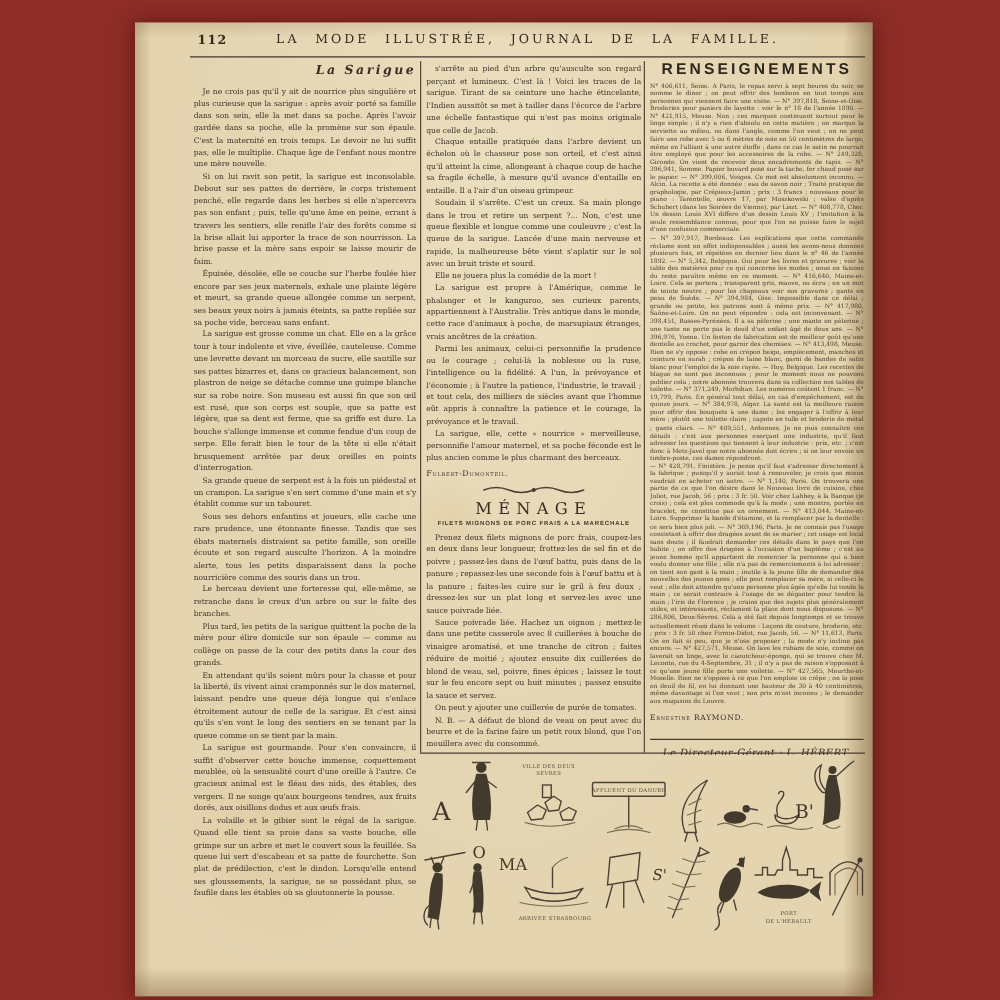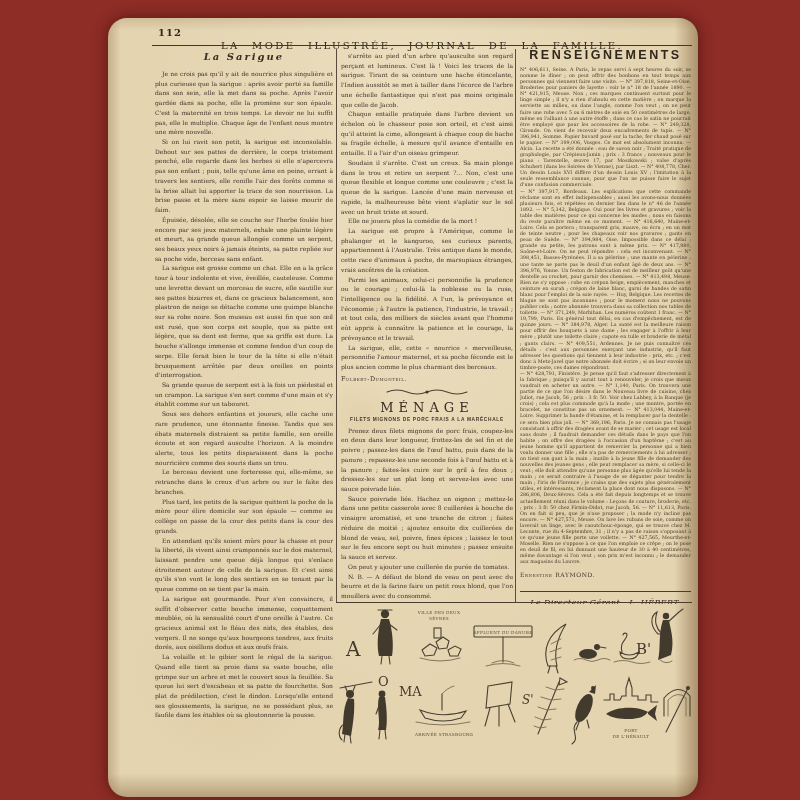--- a/index.html
+++ b/index.html
@@ -13,48 +13,47 @@
     background:
       radial-gradient(ellipse at 50% 18%, rgba(255,250,228,.28), transparent 62%),
       radial-gradient(circle at 46% 37%, rgba(185,145,75,.16) 0, transparent 9%),
       radial-gradient(circle at 43% 51%, rgba(185,145,75,.14) 0, transparent 7%),
       radial-gradient(circle at 76% 63%, rgba(185,145,75,.10) 0, transparent 11%),
       radial-gradient(circle at 20% 84%, rgba(185,145,75,.10) 0, transparent 12%),
       linear-gradient(to right, rgba(115,80,40,.28) 0, rgba(115,80,40,0) 2.2%, rgba(115,80,40,0) 96%, rgba(100,65,25,.45) 100%),
       linear-gradient(to bottom, rgba(115,80,40,.18) 0, rgba(115,80,40,0) 1.6%, rgba(115,80,40,0) 97%, rgba(100,65,25,.35) 100%),
       #e4d4b0;
     box-shadow:0 0 14px rgba(40,10,5,.55);
-    border-radius:19px;
   }
   .pageno{
     position:absolute;left:50px;top:9px;font-size:10px;font-weight:bold;
     color:#332a1f;letter-spacing:1px;
   }
   .masthead{
-    position:absolute;left:44px;top:22px;width:540px;text-align:center;
+    position:absolute;left:44px;top:8px;width:540px;text-align:center;
     font-size:10px;color:#352b20;letter-spacing:2.4px;word-spacing:7px;font-weight:500;
   }
   .top-rule{
     position:absolute;left:44px;top:27px;width:540px;height:0;
     border-top:1.6px solid #43362a;
   }
   .col{position:absolute;overflow:hidden;}
   .col1{left:47px;top:33px;width:178px;height:672px;}
   .col2{left:233px;top:33px;width:172px;height:552px;}
   .col3{left:412px;top:30px;width:171px;height:556px;}
   .vsep{position:absolute;top:31px;width:0;height:553px;border-left:1px solid #5a4c3c;}
   .vsep1{left:228px;}
   .vsep2{left:407px;}
 
   .section-title{
     text-align:center;font-weight:bold;font-size:8.6px;letter-spacing:.6px;
     color:#3a2f24;margin:2px 0 5px 0;
   }
   .article-title{
-    text-align:center;font-weight:bold;font-style:italic;font-size:10px;
+    text-align:right;font-weight:bold;font-style:italic;font-size:10px;
     letter-spacing:2px;color:#3a2f24;margin:0 0 7px 0;
   }
   .small-body p{
     margin:0;font-size:6px;line-height:1.62;text-align:justify;
     text-indent:7px;color:#3e332a;
   }
   .tiny-body p{
     margin:0;font-size:4.8px;line-height:1.27;text-align:justify;
     color:#483b2d;
   }

